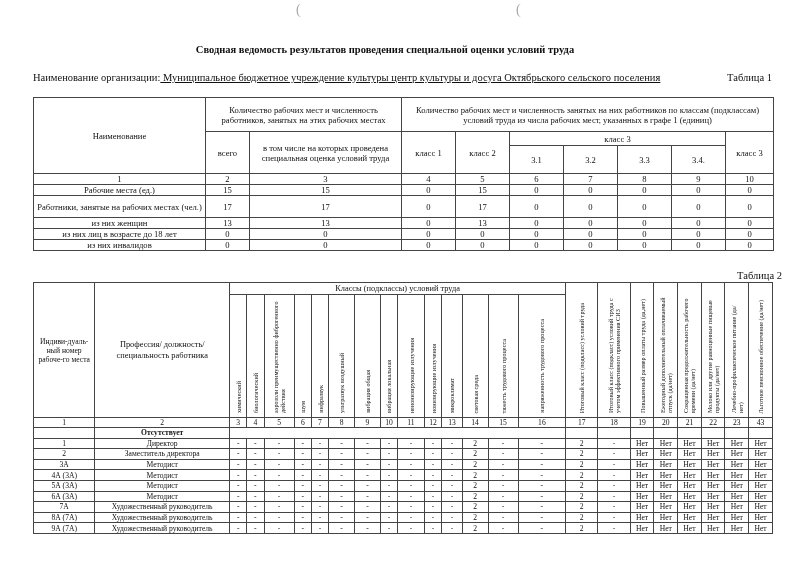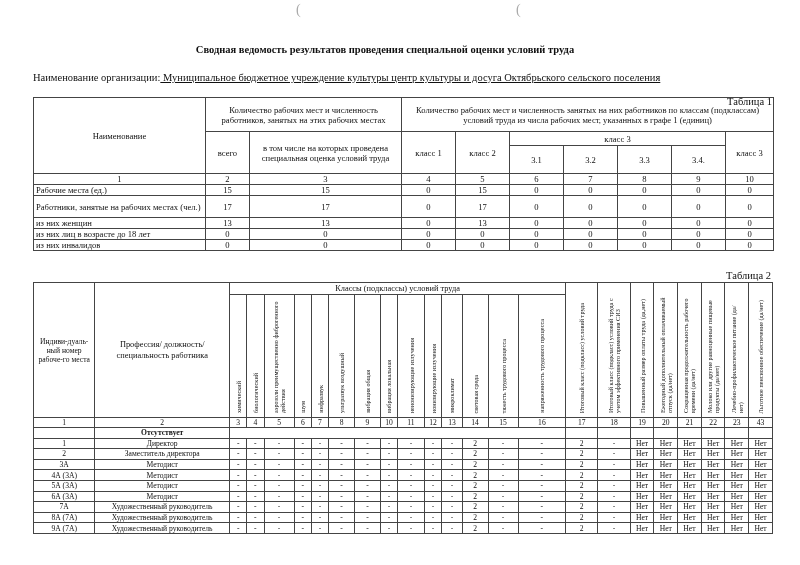--- a/index.html
+++ b/index.html
@@ -9,30 +9,30 @@
   }
   .doc-title {
     position: absolute; top: 44px; left: 0; width: 770px; text-align: center;
     font-size: 10.5px; font-weight: bold;
   }
   .org-line {
     position: absolute; top: 72px; left: 33px; font-size: 10.5px; white-space: nowrap;
   }
   .org-line .org-name { text-decoration: underline; margin-top: 12px; }
   .table-caption { position: absolute; font-size: 10.5px; }
-  .cap1 { top: 96px; right: 28px; }
-  .cap2 { top: 270px; right: 29px; }
+  .cap1 { top: 72px; right: 28px; }
+  .cap2 { top: 270px; right: 18px; }
 
   table { border-collapse: collapse; position: absolute; table-layout: fixed; }
   td, th { border: 1px solid #444; padding: 0 2px; font-weight: normal; overflow: hidden; }
 
   
   #t1 { top: 97px; left: 33px; width: 740px; font-size: 8.6px; line-height: 10px; }
   #t1 td { text-align: center; }
-  #t1 td.lbl { text-align: left; }
+  #t1 td.lbl { text-align: center; }
   #t1 .hdr { vertical-align: middle; }
 
   
   #t2 { top: 282px; left: 33px; width: 740px; font-size: 7.6px; line-height: 9px; }
   #t2 td { text-align: center; padding: 0 1px; }
   #t2 .vert {
     height: 118px; vertical-align: bottom; padding: 2px 0;
   }
   #t2 .vert span {
     writing-mode: vertical-rl; transform: rotate(180deg); display: inline-block;

